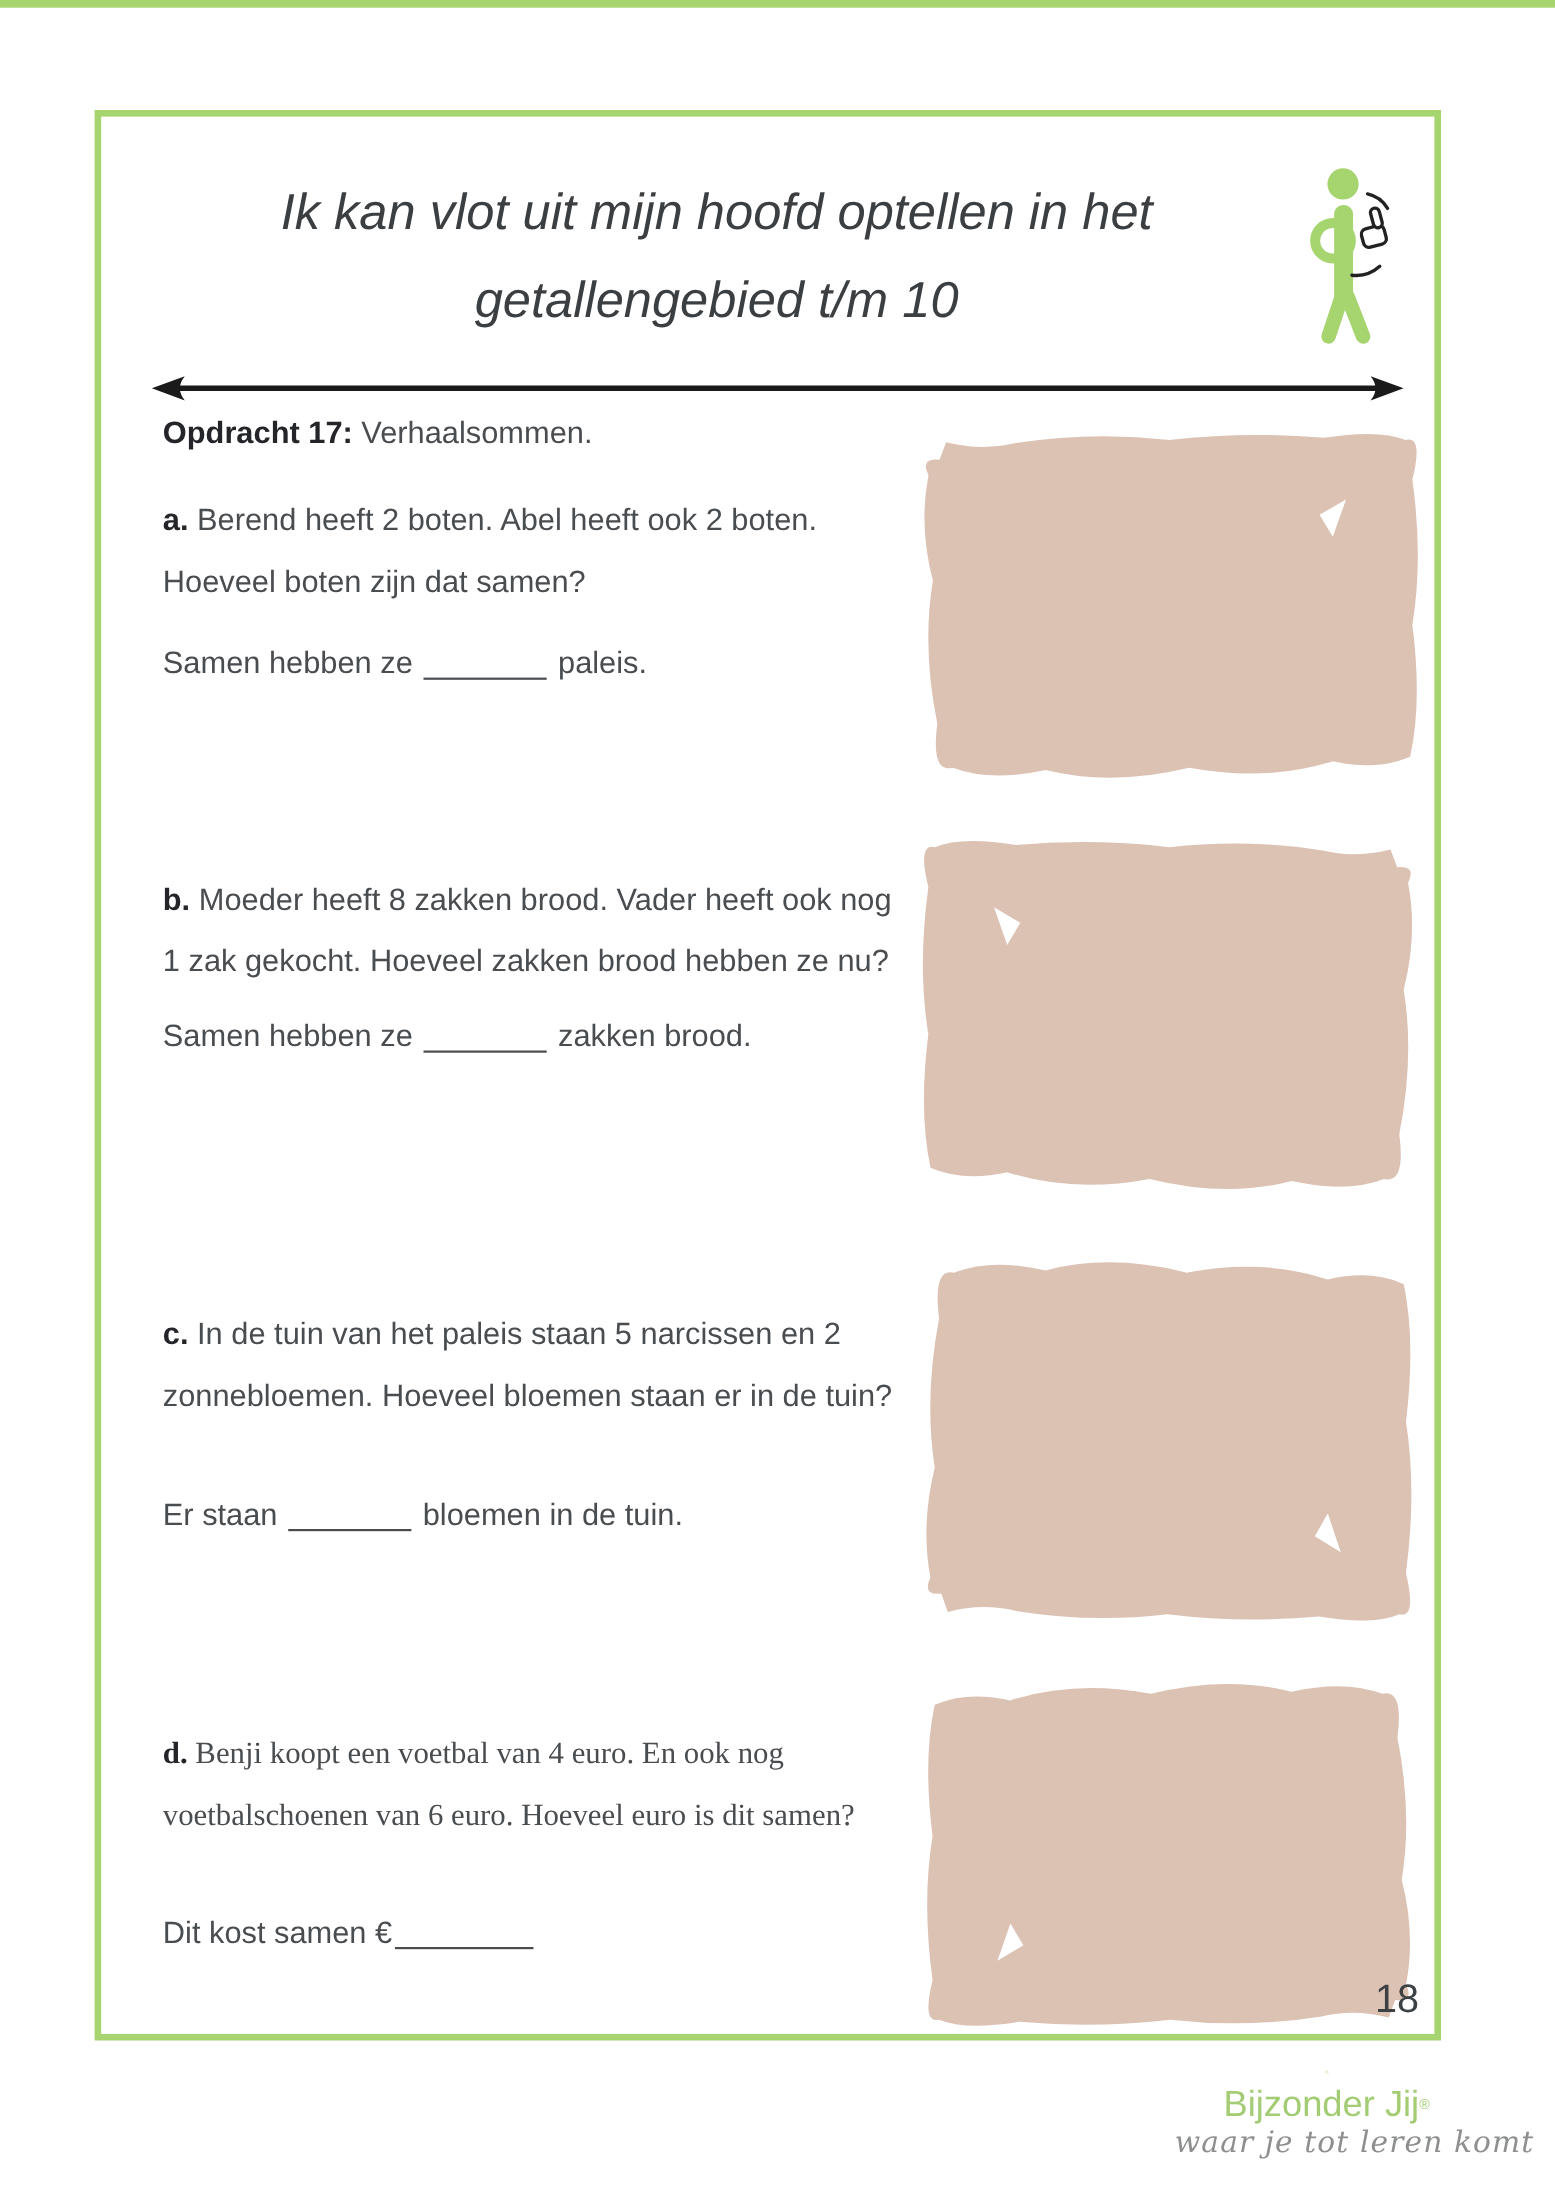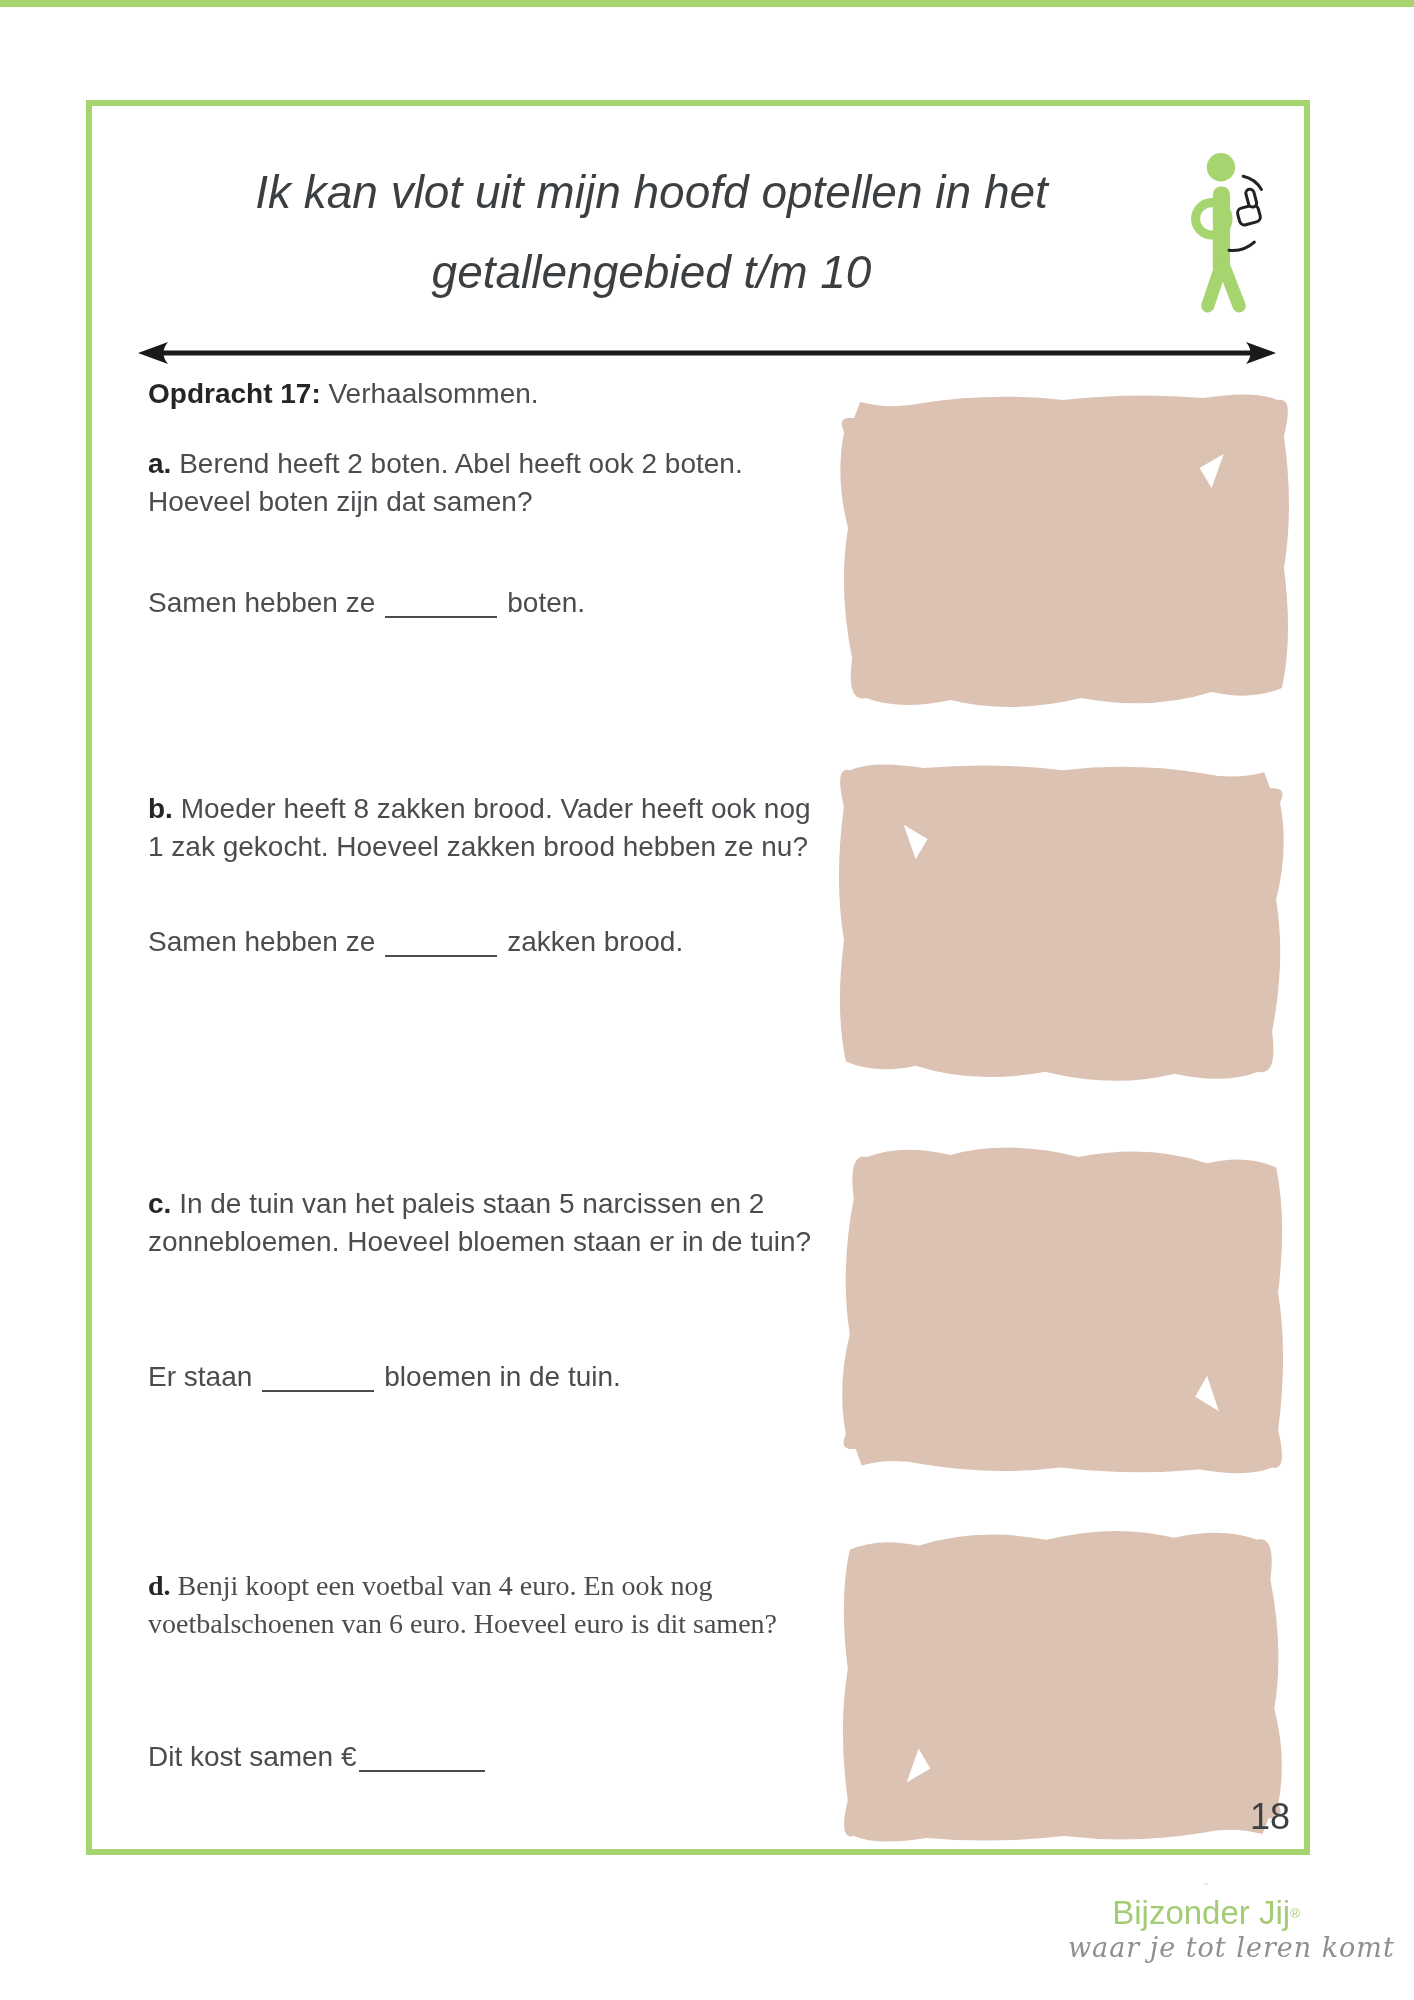--- a/index.html
+++ b/index.html
@@ -15,21 +15,21 @@
   .worksheet-title{
     position:absolute;left:86px;top:152px;width:1131px;text-align:center;
     font-size:46px;line-height:80px;font-style:italic;font-weight:300;color:#3c3f42;
   }
   .header-icon{position:absolute;left:1186px;top:150px;width:80px;height:164px;}
   .range-arrow{position:absolute;left:138px;top:340px;width:1138px;height:26px;}
   .opdracht-line{position:absolute;left:148px;top:372px;font-size:28px;line-height:44px;}
   .opdracht-label{font-weight:bold;color:#232528;}
   .opdracht-name{color:#4a4d50;text-align:right;}
   .question{
-    position:absolute;left:148px;width:676px;font-size:28px;line-height:38px;color:#4a4d50;
+    position:absolute;left:148px;width:676px;font-size:28px;line-height:56px;color:#4a4d50;
   }
   .task-label{font-weight:bold;color:#232528;}
   .answer{position:absolute;left:148px;font-size:28px;line-height:50px;color:#4a4d50;white-space:nowrap;}
   .blank{
     display:inline-block;width:112px;height:30px;vertical-align:-6px;
     border-bottom:2.5px solid #4a4d50;margin:0 10px;
   }
   .blank.tight{margin-left:2px;width:126px;}
   .q-a{top:445px;} .ans-a{top:578px;}
   .q-b{top:790px;} .ans-b{top:917px;}
@@ -96,21 +96,21 @@
 <div class="opdracht-line">
   <span class="opdracht-label">Opdracht 17:</span>
   <span class="opdracht-name">Verhaalsommen.</span>
 </div>
 
 <div class="question q-a">
   <span class="task-label">a.</span>
   <span>Berend heeft 2 boten. Abel heeft ook 2 boten. Hoeveel boten zijn dat samen?</span>
 </div>
 <div class="answer ans-a">
-  <span>Samen hebben ze</span><span class="blank"></span><span>boten.</span>
+  <span>Samen hebben ze</span><span class="blank"></span><span>paleis.</span>
 </div>
 
 <div class="question q-b">
   <span class="task-label">b.</span>
   <span>Moeder heeft 8 zakken brood. Vader heeft ook nog 1 zak gekocht. Hoeveel zakken brood hebben ze nu?</span>
 </div>
 <div class="answer ans-b">
   <span>Samen hebben ze</span><span class="blank"></span><span>zakken brood.</span>
 </div>
 

